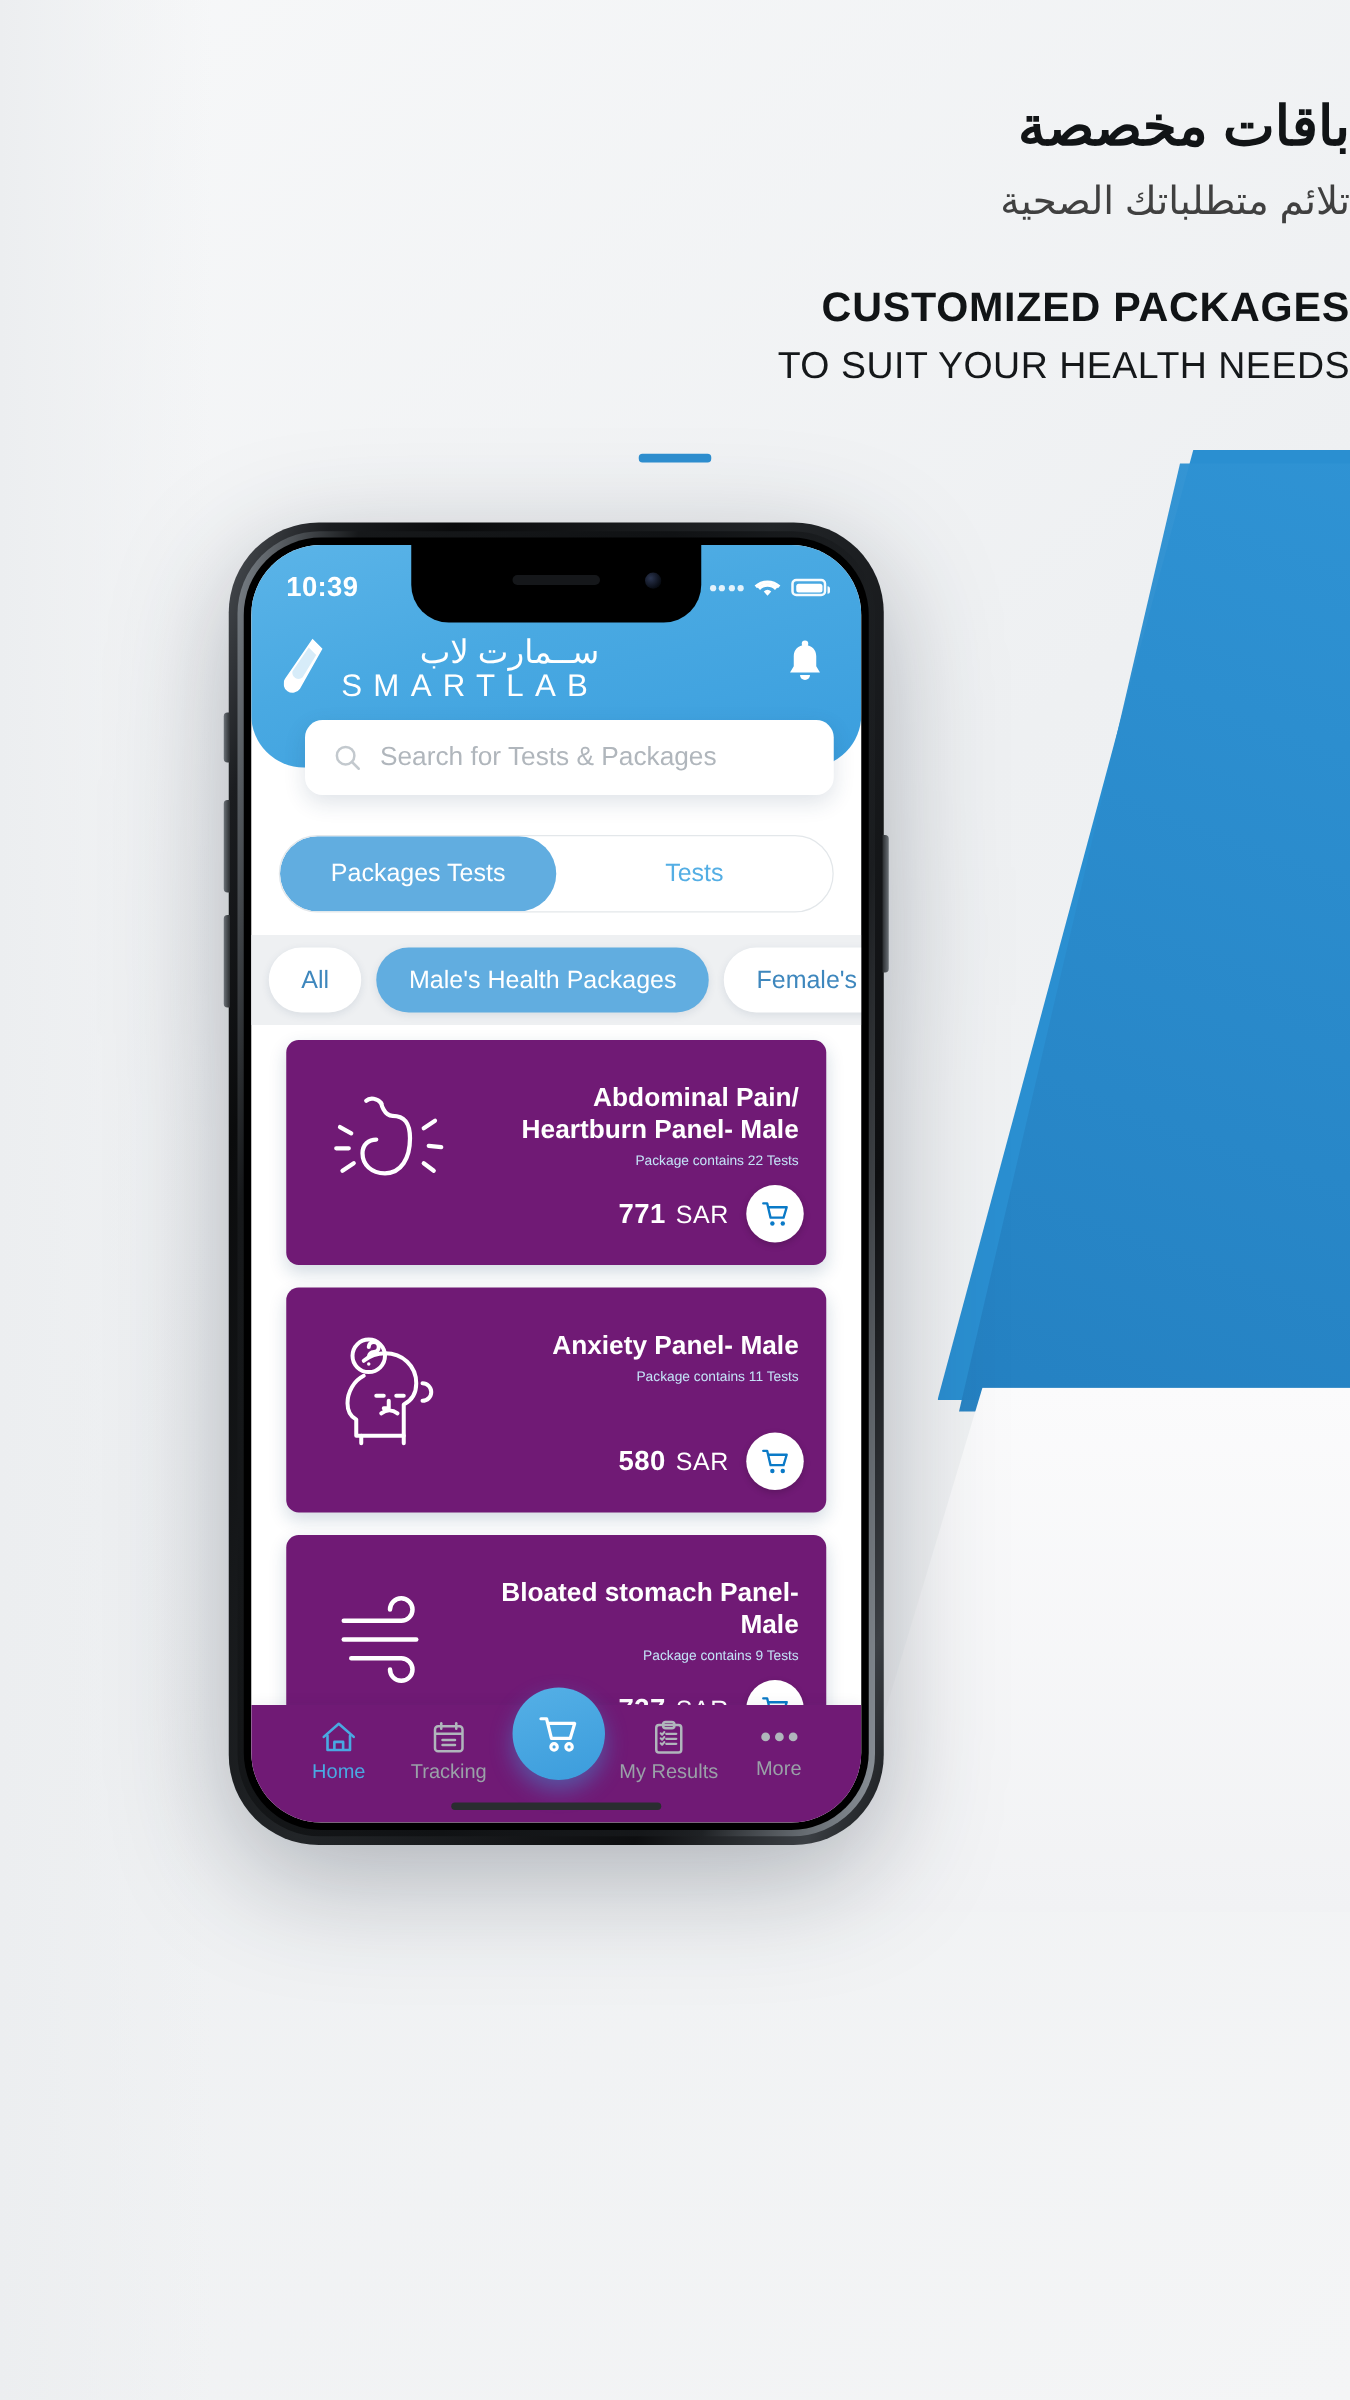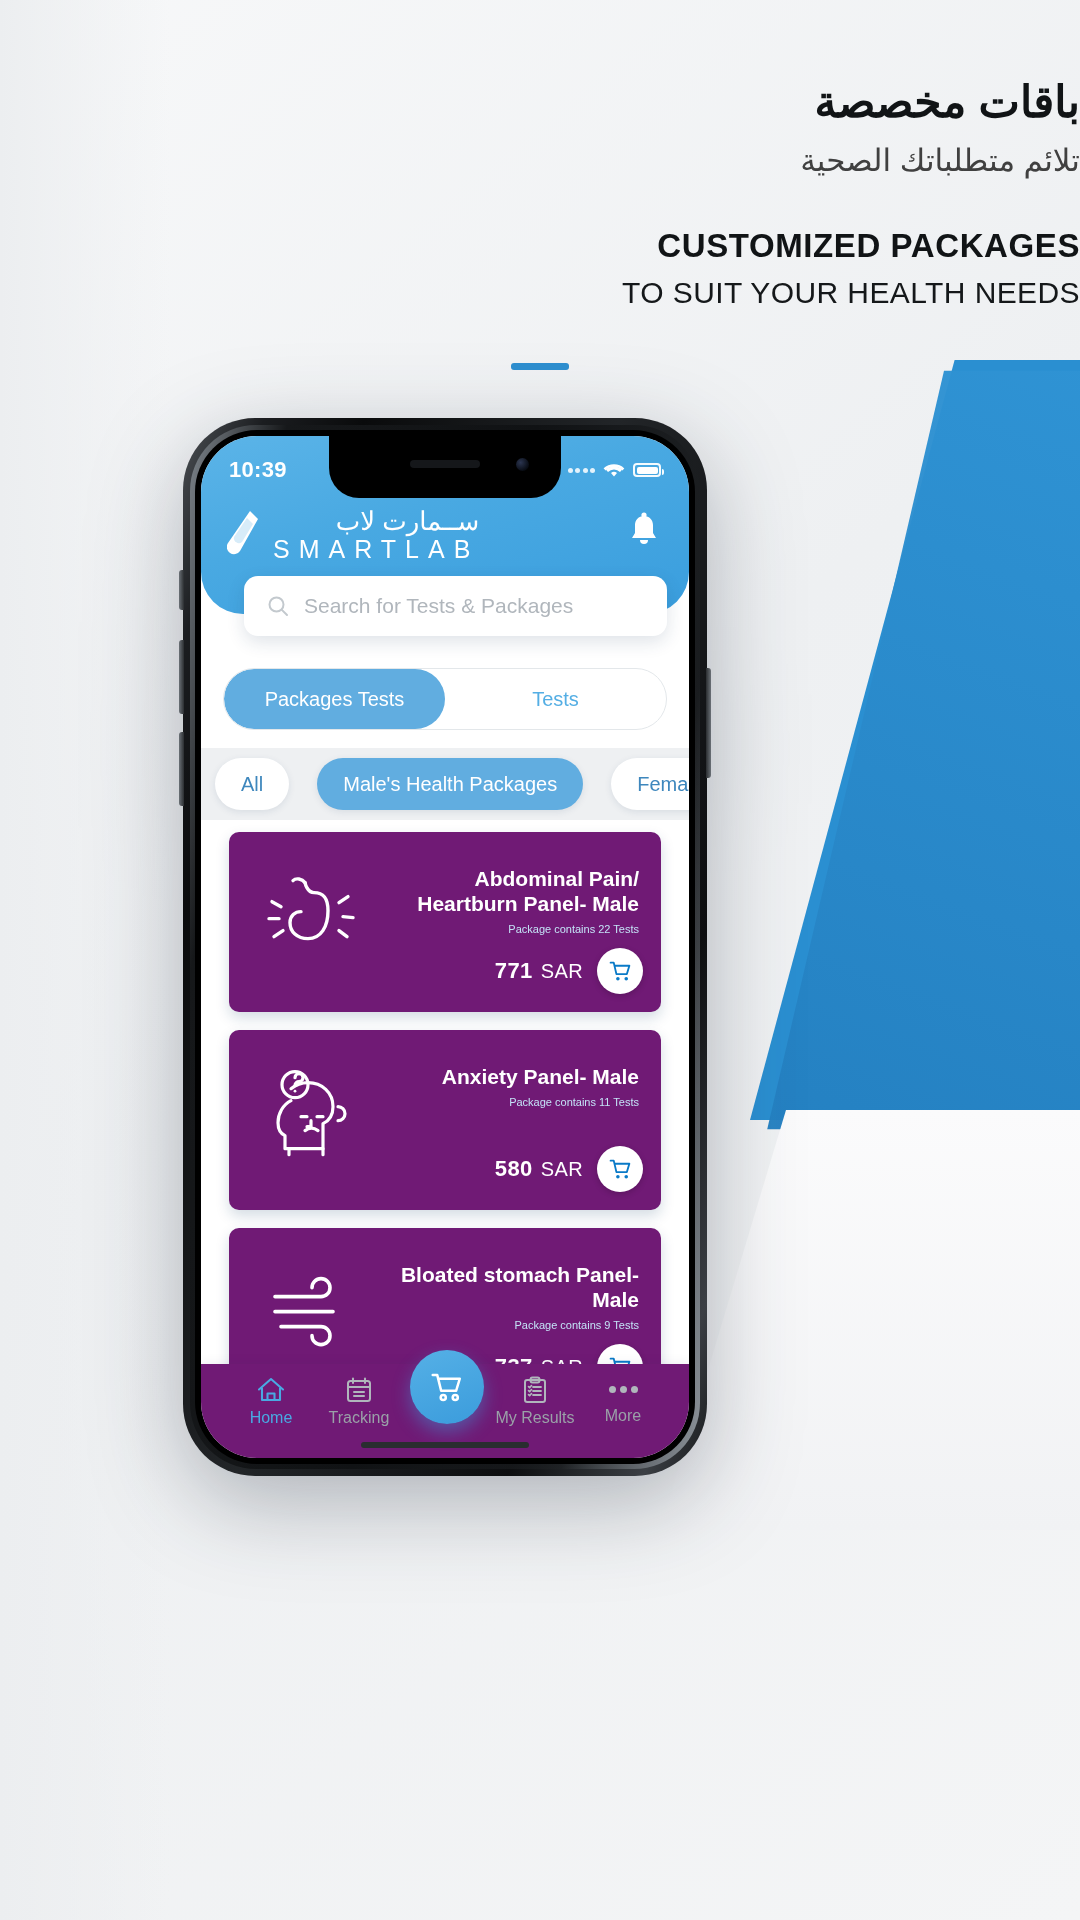--- a/index.html
+++ b/index.html
@@ -200,21 +200,21 @@
     font-size: 20px; color: #54aee4; border-radius: 31px;
   }
   .tab.active { background: #61ade0; color: #fff; }
 
   
   #chips-strip {
     position: absolute; left: 0; right: 0; top: 312px; height: 72px;
     background: #eef0f2; z-index: 4; overflow: hidden;
   }
   #chips {
-    display: flex; align-items: center; gap: 28px;
+    display: flex; align-items: center; gap: 12px;
     padding: 0 14px; height: 100%;
   }
   .chip {
     height: 52px; border-radius: 26px; display: flex; align-items: center;
     padding: 0 26px; font-size: 20px; white-space: nowrap;
     background: #fff; color: #3e87bd;
     box-shadow: 0 2px 7px rgba(25,60,95,.10);
   }
   .chip.active { background: #61ade0; color: #fff; }
 

